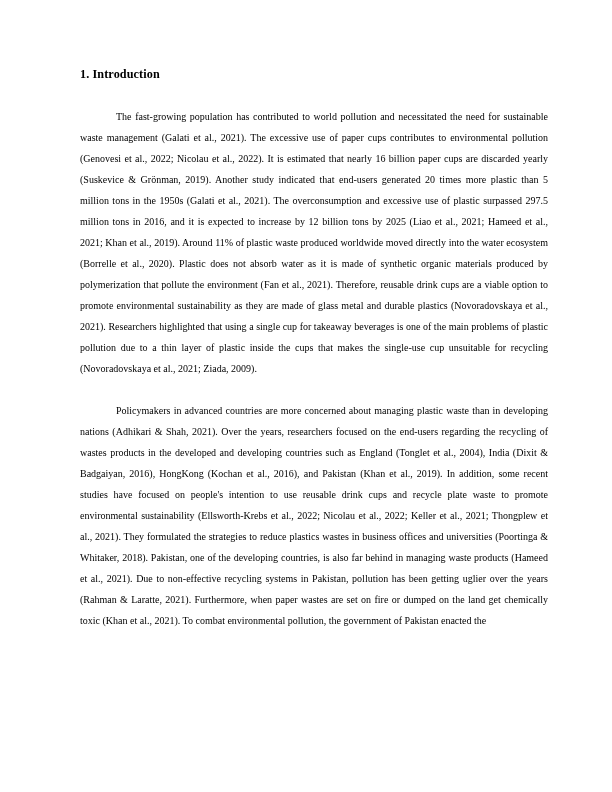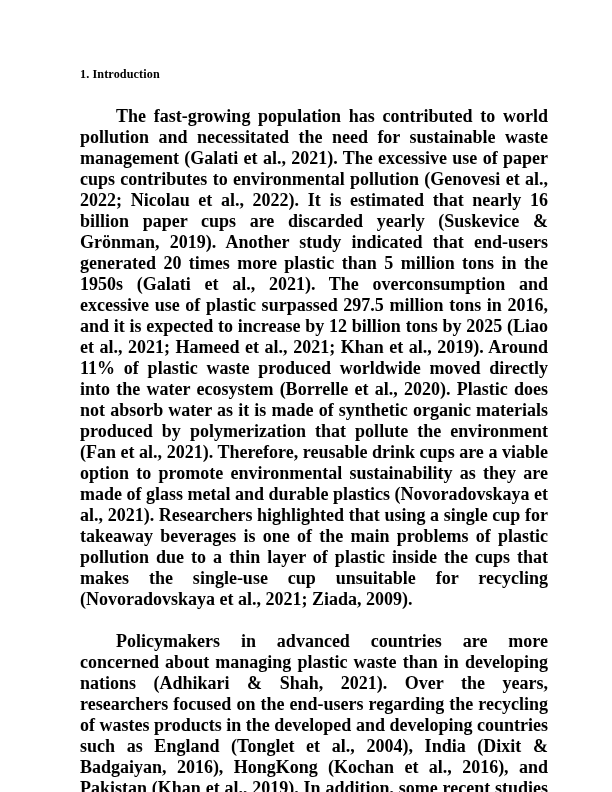--- a/index.html
+++ b/index.html
@@ -31,29 +31,28 @@
   }
   .section-heading {
     font-size: 12.2px;
     font-weight: bold;
     line-height: 21px;
     margin: 0 0 0 0;
     letter-spacing: 0.1px;
     text-align: left;
   }
   .para {
-    font-size: 18px;
+    font-size: 10px;
     line-height: 21px;
     text-align: justify;
     text-justify: inter-word;
     margin: 0;
     text-indent: 36px;
     -webkit-hyphens: none;
     hyphens: none;
-    font-weight: bold;
   }
   .para-gap {
     height: 21px;
   }
   .heading-gap {
     height: 21px;
   }
 </style>
 </head>
 <body>

